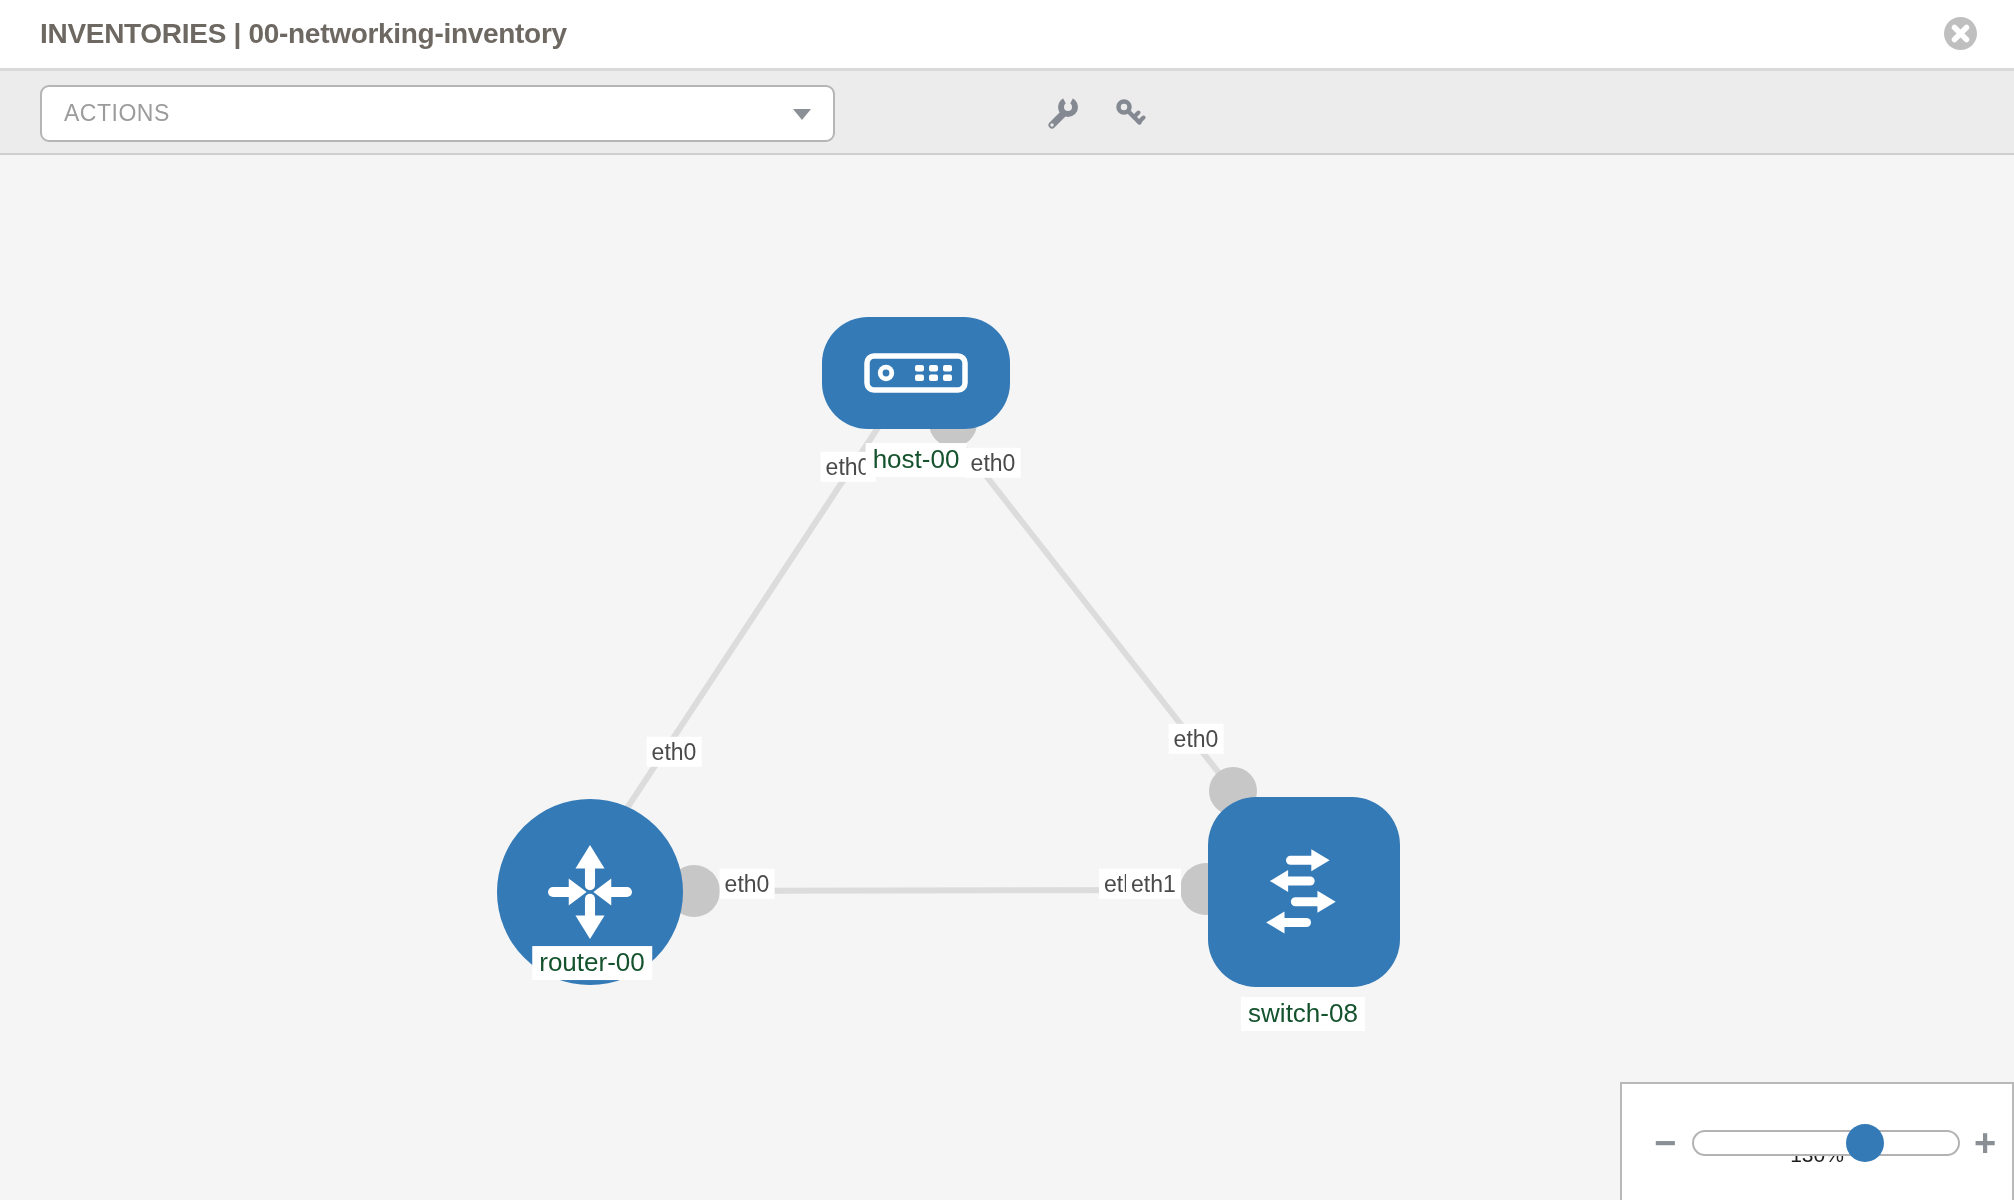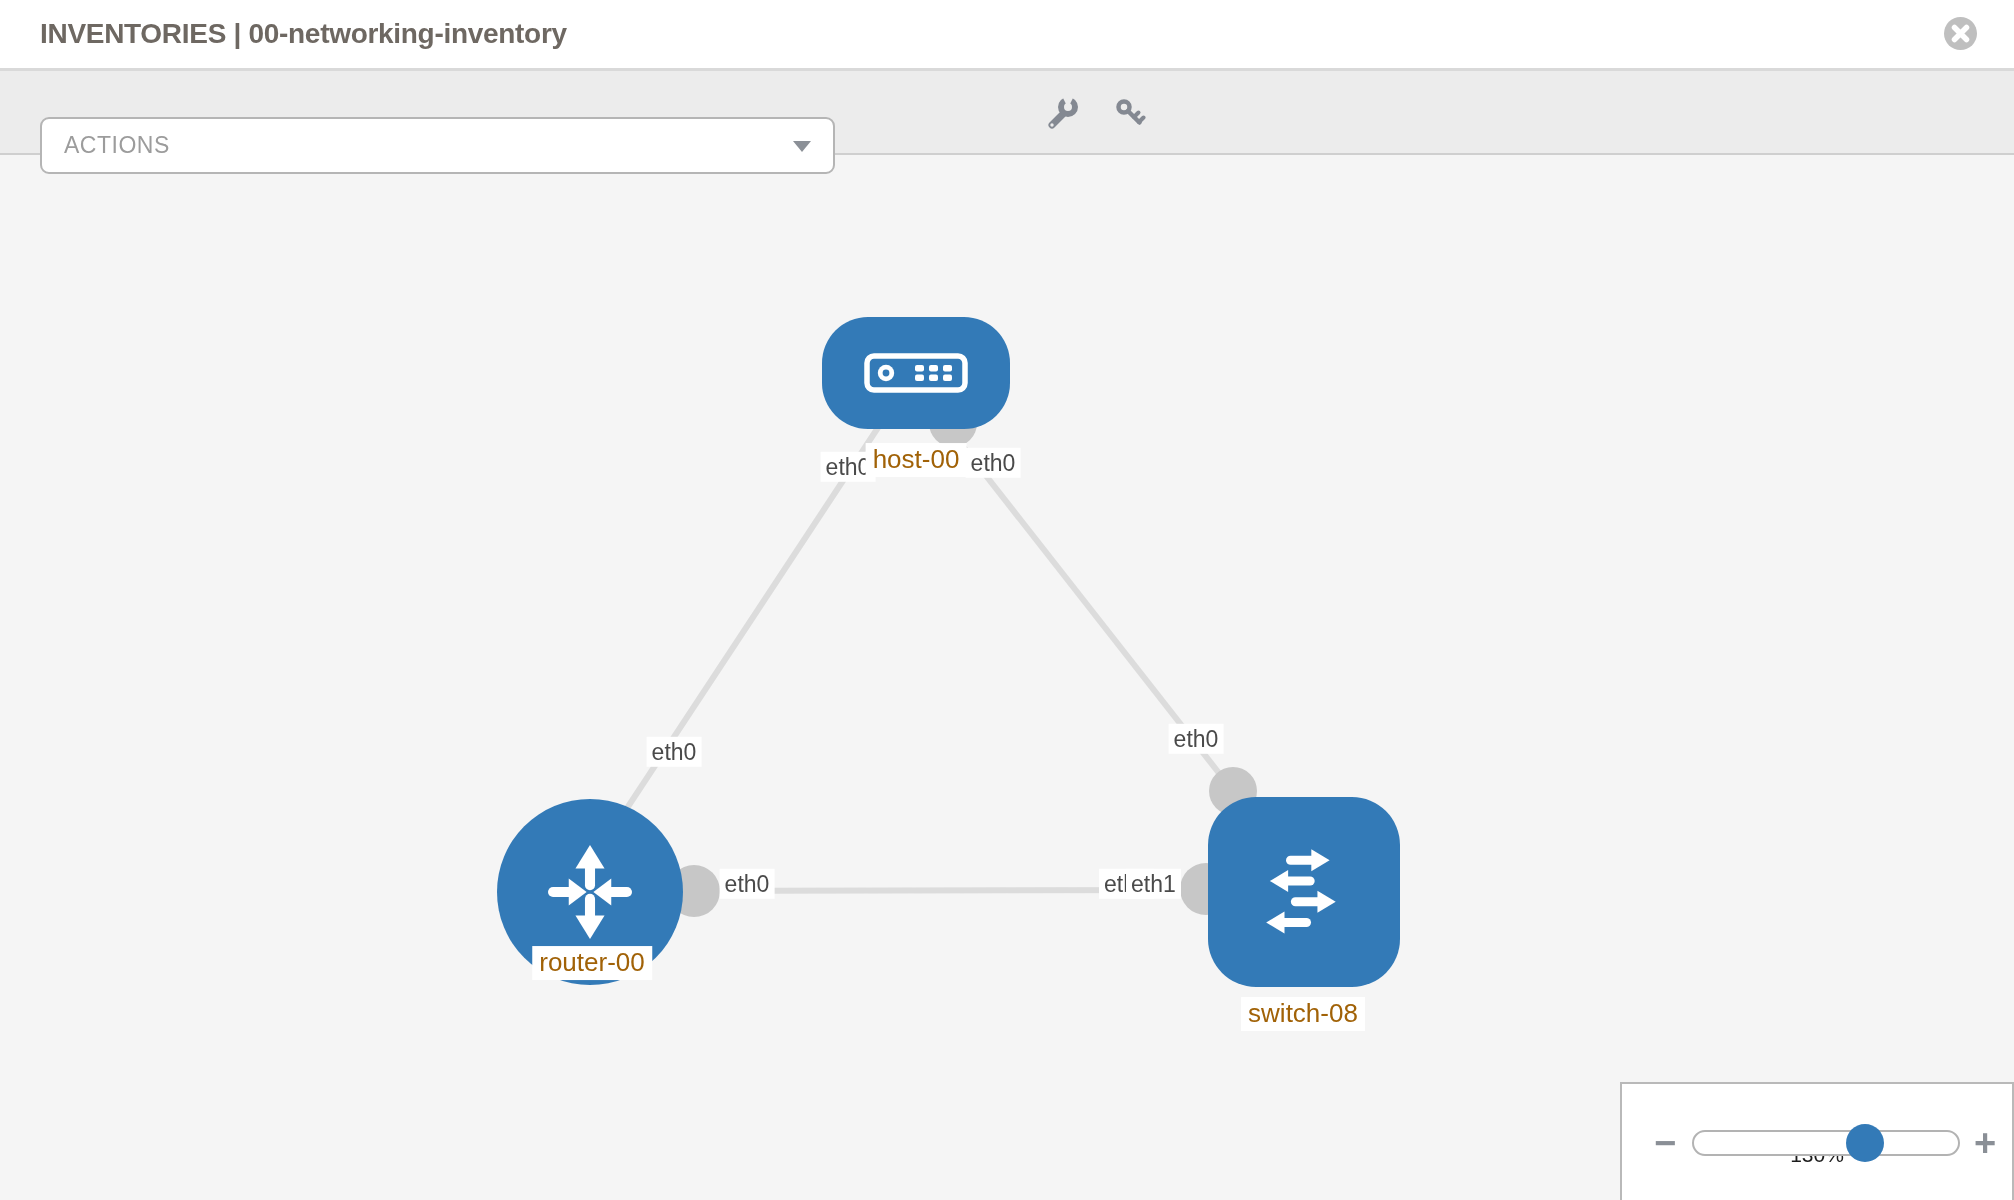--- a/index.html
+++ b/index.html
@@ -12,21 +12,21 @@
   .title{position:absolute;left:40px;top:50%;transform:translateY(-50%);
          font-size:28px;font-weight:bold;color:#6e6862;letter-spacing:-0.3px;white-space:nowrap;}
   .close-btn{position:absolute;right:37px;top:17px;width:33px;height:33px;cursor:pointer;}
 
   
   .toolbar{position:absolute;top:71px;left:0;right:0;height:84px;background:#ececec;
            border-bottom:2px solid #cfcfcf;box-sizing:border-box;z-index:19;}
   .select{position:absolute;top:14px;height:57px;background:#fff;border:2px solid #b5b5b5;
           border-radius:9px;box-sizing:border-box;display:flex;align-items:center;
           padding:0 22px;font-size:23px;color:#9c9c9c;cursor:pointer;letter-spacing:0.5px;}
-  .select-actions{left:40px;width:795px;margin-top:32px;}
+  .select-actions{left:40px;width:795px;}
   .select-search{left:1182px;width:780px;}
   .caret{position:absolute;right:22px;top:50%;margin-top:-5px;width:0;height:0;
          border-left:9px solid transparent;border-right:9px solid transparent;
          border-top:11px solid #8b9097;}
   .tool-icon{position:absolute;top:20px;width:44px;height:44px;display:flex;
              align-items:center;justify-content:center;cursor:pointer;}
   .tool-wrench{left:1041px;}
   .tool-key{left:1108px;}
 
   
@@ -40,21 +40,21 @@
   .stub-switch-left{left:1180px;top:708px;width:52px;height:52px;}
 
   .node{position:absolute;background:#337ab7;z-index:3;display:flex;
         align-items:center;justify-content:center;cursor:pointer;}
   .node-host{left:822px;top:162px;width:188px;height:112px;border-radius:46px;}
   .node-router{left:497px;top:644px;width:186px;height:186px;border-radius:50%;}
   .node-switch{left:1208px;top:642px;width:192px;height:190px;border-radius:48px;}
 
   .lbl{position:absolute;background:#fff;color:#4a4a4a;white-space:nowrap;
        transform:translate(-50%,-50%);padding:2px 5px;z-index:4;line-height:1.15;}
-  .lbl-node{font-size:26px;z-index:5;padding:2px 7px;color:#a16207;text-align:right;}
+  .lbl-node{font-size:26px;z-index:5;padding:2px 7px;color:#14532d;text-align:right;}
   .lbl-eth{font-size:23px;}
   .lbl-abs{transform:translateY(-50%);} 
   .lbl-over{z-index:5;}
   .lbl-host{left:916px;top:305px;}
   .lbl-router{left:592px;top:808px;}
   .lbl-switch{left:1303px;top:859px;}
   .eth-host-left{left:848px;top:312px;}
   .eth-host-right{left:993px;top:308px;}
   .eth-hr-mid{left:674px;top:597px;}
   .eth-hs-mid{left:1196px;top:584px;}

